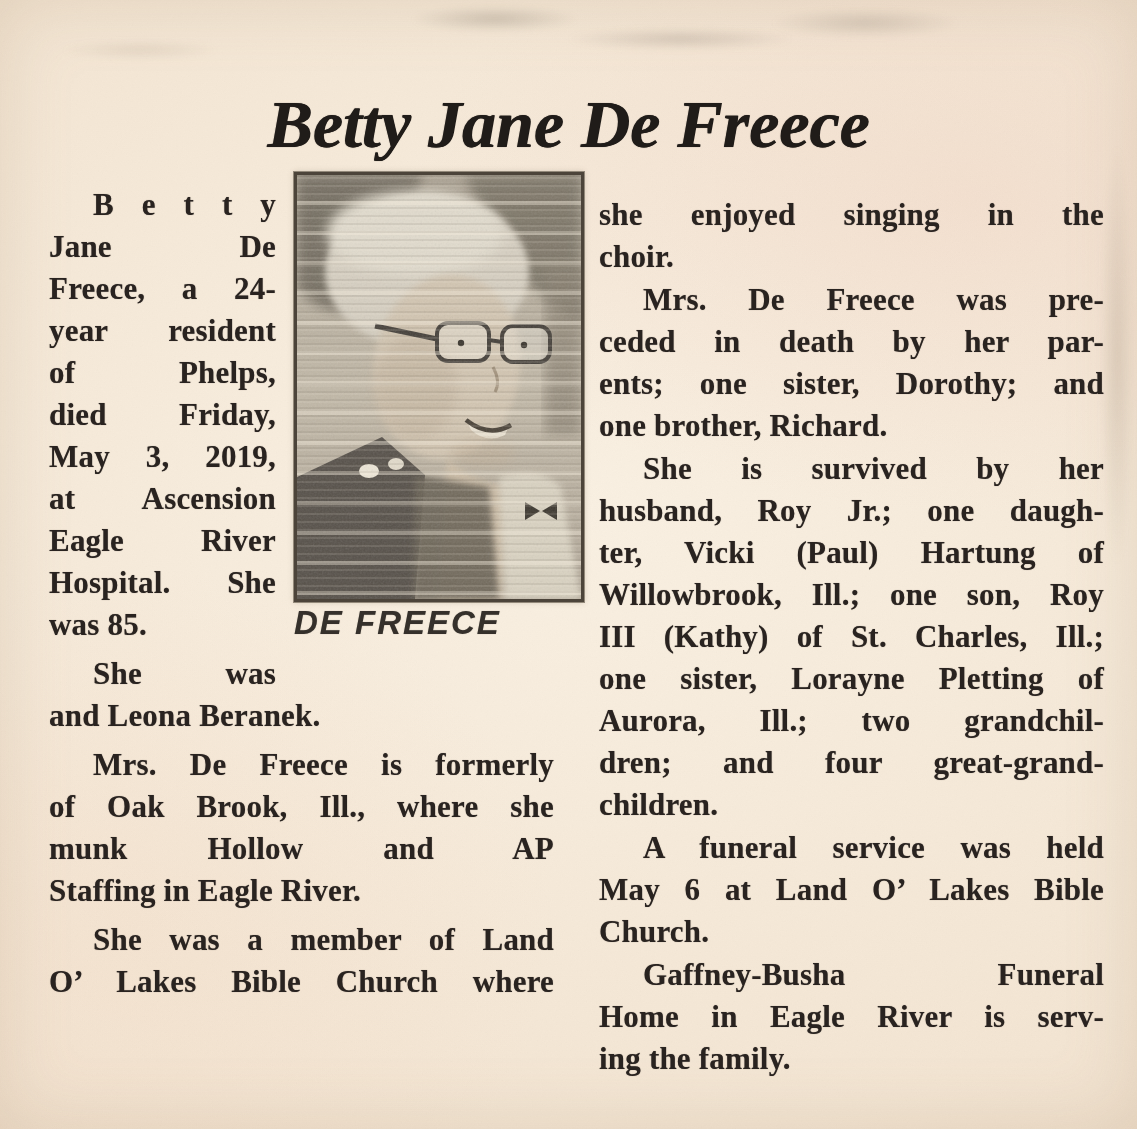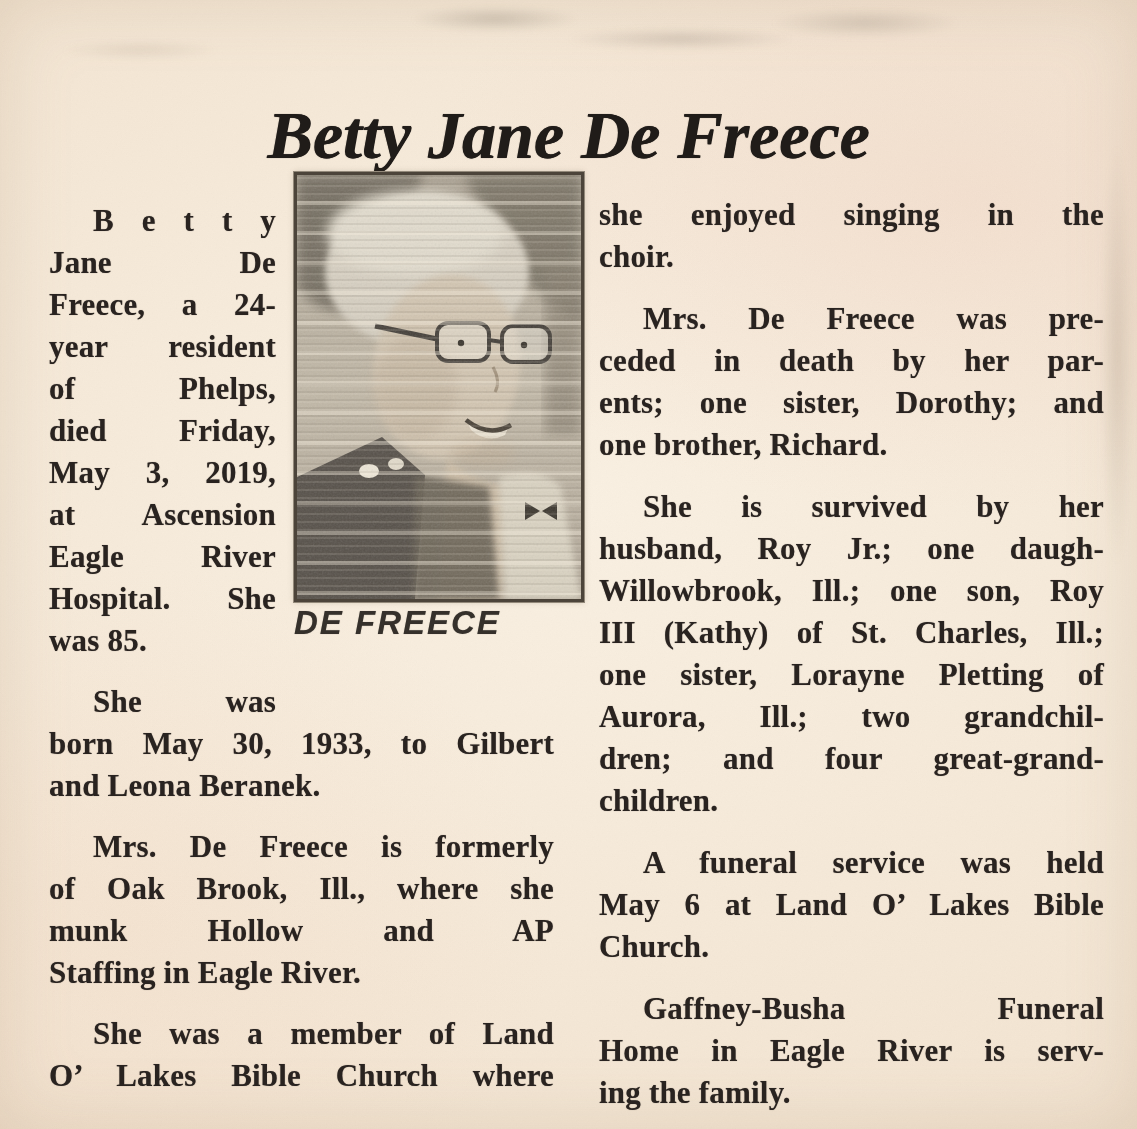--- a/index.html
+++ b/index.html
@@ -14,21 +14,21 @@
   }
   .grain{position:absolute;inset:0;opacity:.55;mix-blend-mode:multiply;pointer-events:none;}
   .smudge{position:absolute;filter:blur(3px);pointer-events:none;}
   .sm1{top:6px;left:410px;width:170px;height:26px;background:radial-gradient(ellipse,rgba(128,116,102,.30),transparent 70%);}
   .sm2{top:28px;left:565px;width:230px;height:22px;background:radial-gradient(ellipse,rgba(128,116,102,.26),transparent 70%);}
   .sm3{top:8px;left:770px;width:190px;height:30px;background:radial-gradient(ellipse,rgba(128,116,102,.24),transparent 70%);}
   .sm4{top:140px;left:1100px;width:34px;height:430px;background:radial-gradient(ellipse,rgba(150,130,110,.22),transparent 70%);}
   .sm5{top:40px;left:60px;width:160px;height:20px;background:radial-gradient(ellipse,rgba(150,130,112,.16),transparent 70%);}
 
   .headline{
-    position:absolute; top:52px; left:0; width:100%;
+    position:absolute; top:41px; left:0; width:100%;
     text-align:center;
     font:italic 700 68px/1.1 "Liberation Serif", serif;
     color:#201c19;
     letter-spacing:0px;
     text-shadow:.6px 0 0 #201c19, 0 0 1px rgba(40,32,25,.55);
   }
 
   .col{position:absolute;}
   .col-left{left:49px;top:184px;width:505px;}
   .col-right{left:599px;top:194px;width:505px;}
@@ -38,23 +38,23 @@
     color:#292320;
     height:42px;
     text-align:justify;
     text-align-last:justify;
     text-shadow:0 0 1px rgba(45,36,28,.45);
     letter-spacing:.2px;
   }
   .narrow{width:227px;}
   .wide{width:505px;}
   .end{text-align-last:left;}
-  .ind{text-indent:44px;margin-top:16px;}
-  .pg{margin-top:20px;}
-  .pgs{margin-top:19px;}
+  .ind{text-indent:44px;}
+  .pg{margin-top:1px;}
+  .pgs{margin-top:7px;}
 
   figure.photo{
     position:absolute; left:294px; top:172px; width:284px; height:424px; margin:0;
     border:3px solid #4c443a;
     outline:1px solid #93897a;
     background:#b3aa9b;
     box-shadow:0 0 6px rgba(90,75,60,.25);
   }
   .scanlines{
     position:absolute;inset:0;pointer-events:none;
@@ -158,39 +158,39 @@
     <div class="ln narrow">Freece, a 24-</div>
     <div class="ln narrow">year resident</div>
     <div class="ln narrow">of Phelps,</div>
     <div class="ln narrow">died Friday,</div>
     <div class="ln narrow">May 3, 2019,</div>
     <div class="ln narrow">at Ascension</div>
     <div class="ln narrow">Eagle River</div>
     <div class="ln narrow">Hospital. She</div>
     <div class="ln narrow end">was 85.</div>
     <div class="ln narrow ind pgs">She was</div>
-    <div class="ln wide">born May 30, 1933, to Gilbert</div>
     <div class="ln wide end">and Leona Beranek.</div>
     <div class="ln wide ind pgs">Mrs. De Freece is formerly</div>
     <div class="ln wide">of Oak Brook, Ill., where she</div>
     <div class="ln wide">munk Hollow and AP</div>
     <div class="ln wide end">Staffing in Eagle River.</div>
     <div class="ln wide ind pgs">She was a member of Land</div>
     <div class="ln wide">O’ Lakes Bible Church where</div>
   </div>
 
   <div class="col col-right">
     <div class="ln wide">she enjoyed singing in the</div>
     <div class="ln wide end">choir.</div>
     <div class="ln wide ind pg">Mrs. De Freece was pre-</div>
     <div class="ln wide">ceded in death by her par-</div>
     <div class="ln wide">ents; one sister, Dorothy; and</div>
     <div class="ln wide end">one brother, Richard.</div>
     <div class="ln wide ind pg">She is survived by her</div>
     <div class="ln wide">husband, Roy Jr.; one daugh-</div>
+    <div class="ln wide">ter, Vicki (Paul) Hartung of</div>
     <div class="ln wide">Willowbrook, Ill.; one son, Roy</div>
     <div class="ln wide">III (Kathy) of St. Charles, Ill.;</div>
     <div class="ln wide">one sister, Lorayne Pletting of</div>
     <div class="ln wide">Aurora, Ill.; two grandchil-</div>
     <div class="ln wide">dren; and four great-grand-</div>
     <div class="ln wide end">children.</div>
     <div class="ln wide ind pg">A funeral service was held</div>
     <div class="ln wide">May 6 at Land O’ Lakes Bible</div>
     <div class="ln wide end">Church.</div>
     <div class="ln wide ind pg">Gaffney-Busha Funeral</div>

